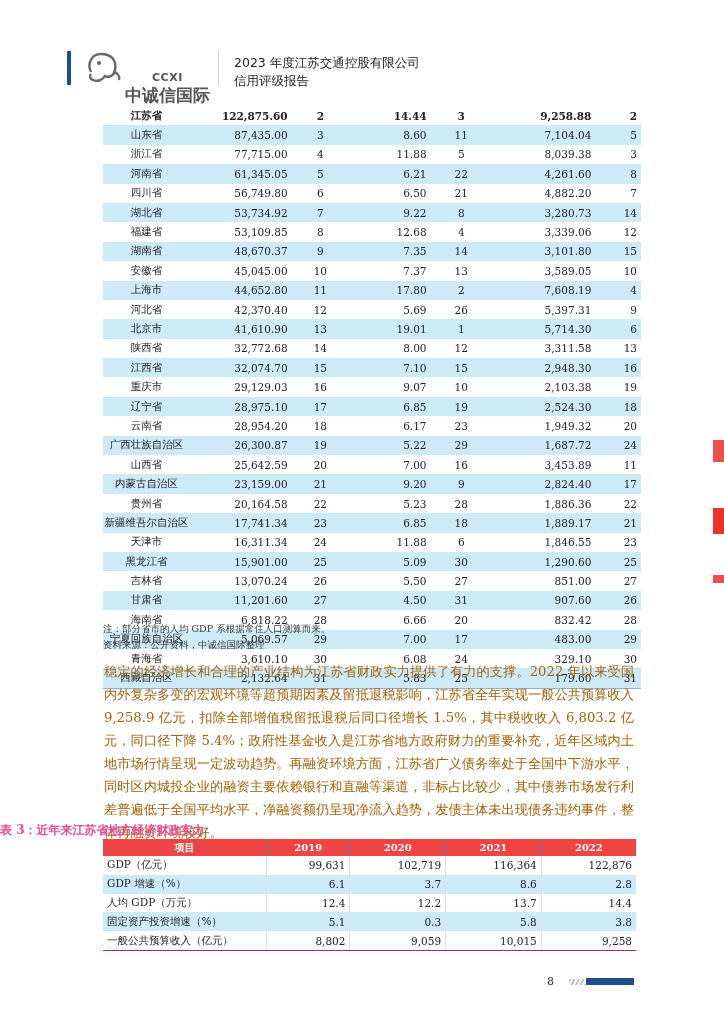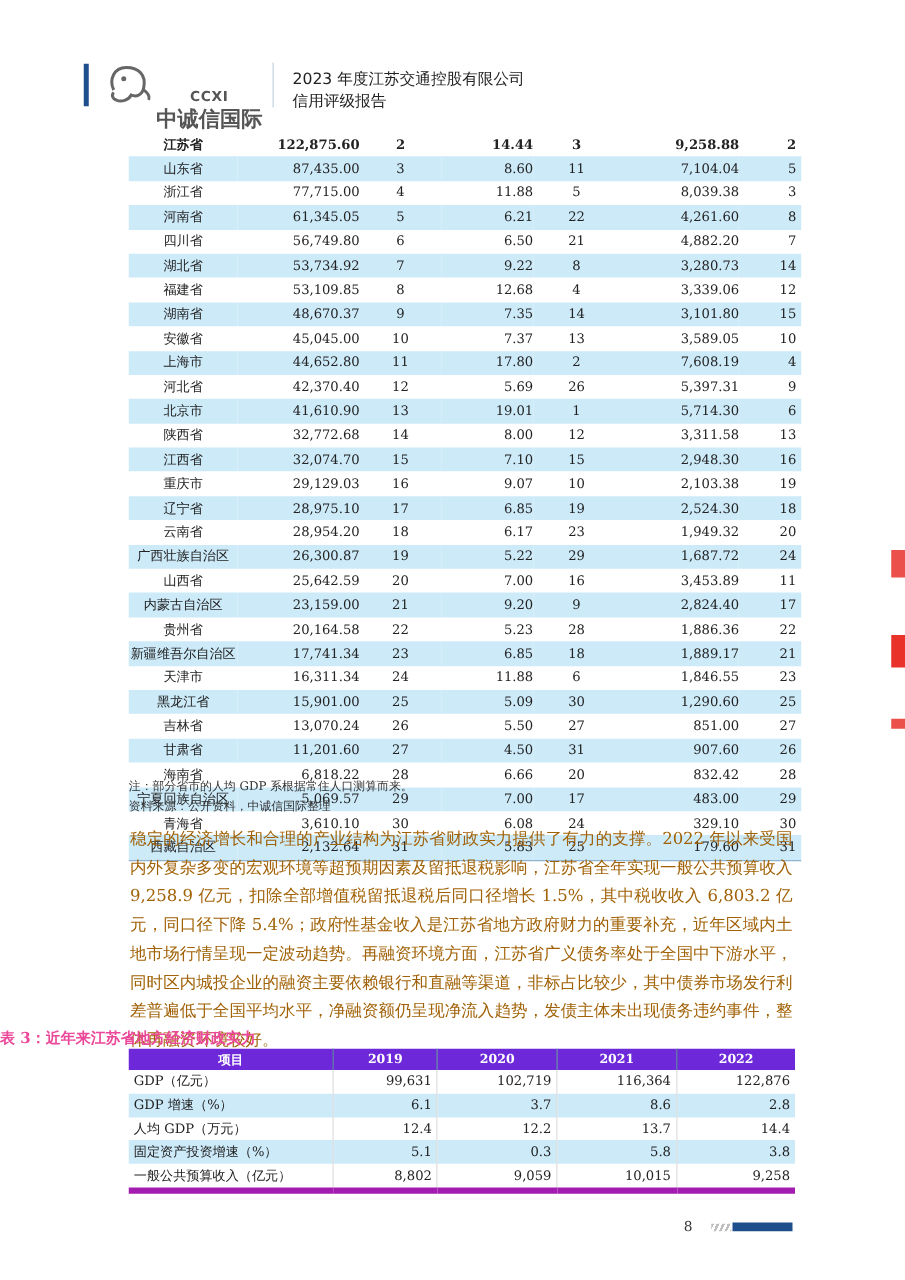--- a/index.html
+++ b/index.html
@@ -25,28 +25,28 @@
   table.rank td.c5 { width:96px; text-align:right; }
   table.rank td.c6 { width:46px; text-align:right; padding-right:4px; }
   table.rank tr.bold td { font-weight:bold; }
   table.rank tr:last-child td { border-bottom:1px solid #8fb3d0; }
   .note { position:absolute; left:103px; font-size:9.5px; color:#333; }
 
   .para { position:absolute; left:104px; top:660px; width:530px; font-size:13.2px; line-height:23px; color:#a16207; text-align:justify; }
 
   .t3title { position:absolute; left:0; width:724px; top:822px; text-align:left; font-size:12px; font-weight:bold; color:#ec4899; }
   table.t3 { position:absolute; left:103px; top:839px; width:533px; border-collapse:collapse; font-size:10.5px; }
-  table.t3 th { background:#6d28d9; color:#fff; height:15px; font-weight:bold; font-size:10px; border-right:1px solid #5b77a0; }
+  table.t3 th { background:#ef4444; color:#fff; height:15px; font-weight:bold; font-size:10px; border-right:1px solid #5b77a0; }
   table.t3 th:last-child { border-right:none; }
   table.t3 td { height:18.8px; padding:0 4px; border-right:1px solid #e0e0e0;margin-left:34px; }
   table.t3 td:last-child { border-right:none; }
   table.t3 td.lbl { text-align:left; width:155px; }
   table.t3 td.num { text-align:right; }
   table.t3 tbody tr:nth-child(even) td { background:#cdeaf9; }
-  table.t3 tbody tr:last-child td { border-bottom:5px solid #a21caf; }
+  table.t3 tbody tr:last-child td { border-bottom:1px solid #a21caf; }
 
   .pnum { position:absolute; left:547px; top:975px; font-size:11px; color:#333; }
   .pstripes { position:absolute; left:569px; top:979px; width:16px; height:6px;
               background:repeating-linear-gradient(115deg,#bfbfbf 0 2px,transparent 2px 4px); }
   .pbar { position:absolute; left:586px; top:978px; width:48px; height:7px; background:#1f4e8c; }
 
   .stamp { position:absolute; left:713px; color:#e8322a; font-weight:bold; font-family:"DejaVu Sans",sans-serif; }
 </style>
 </head>
 <body>

